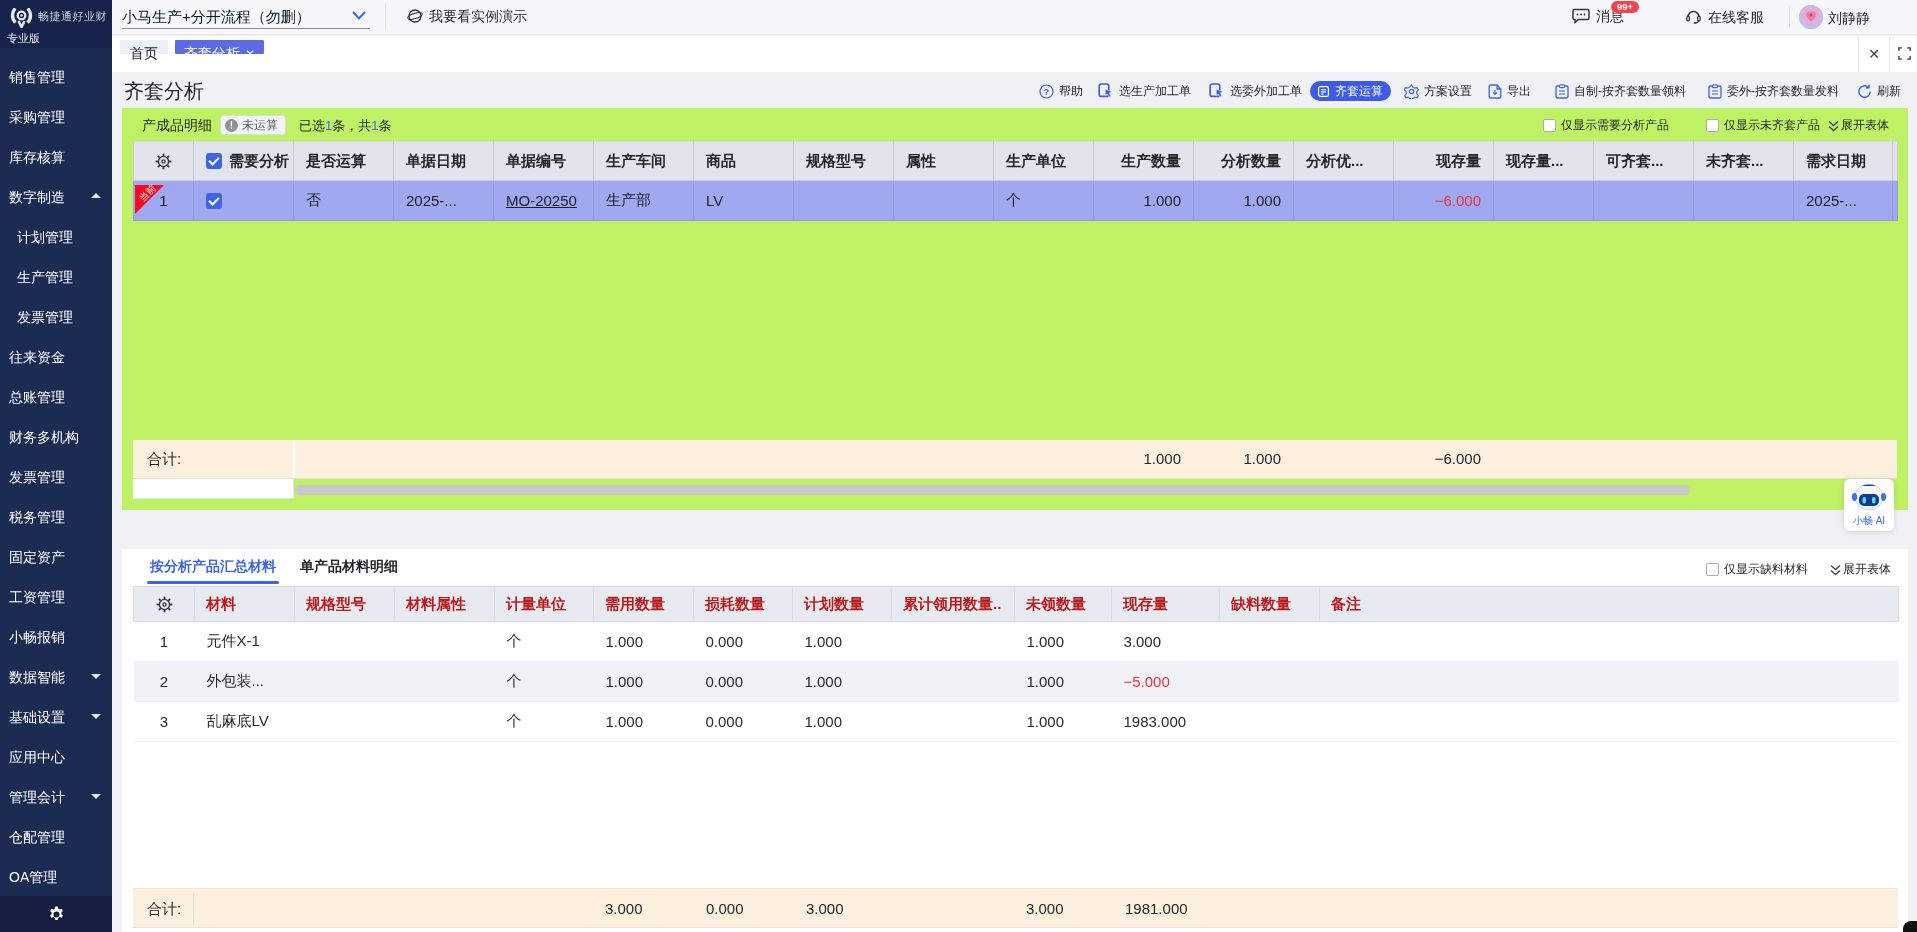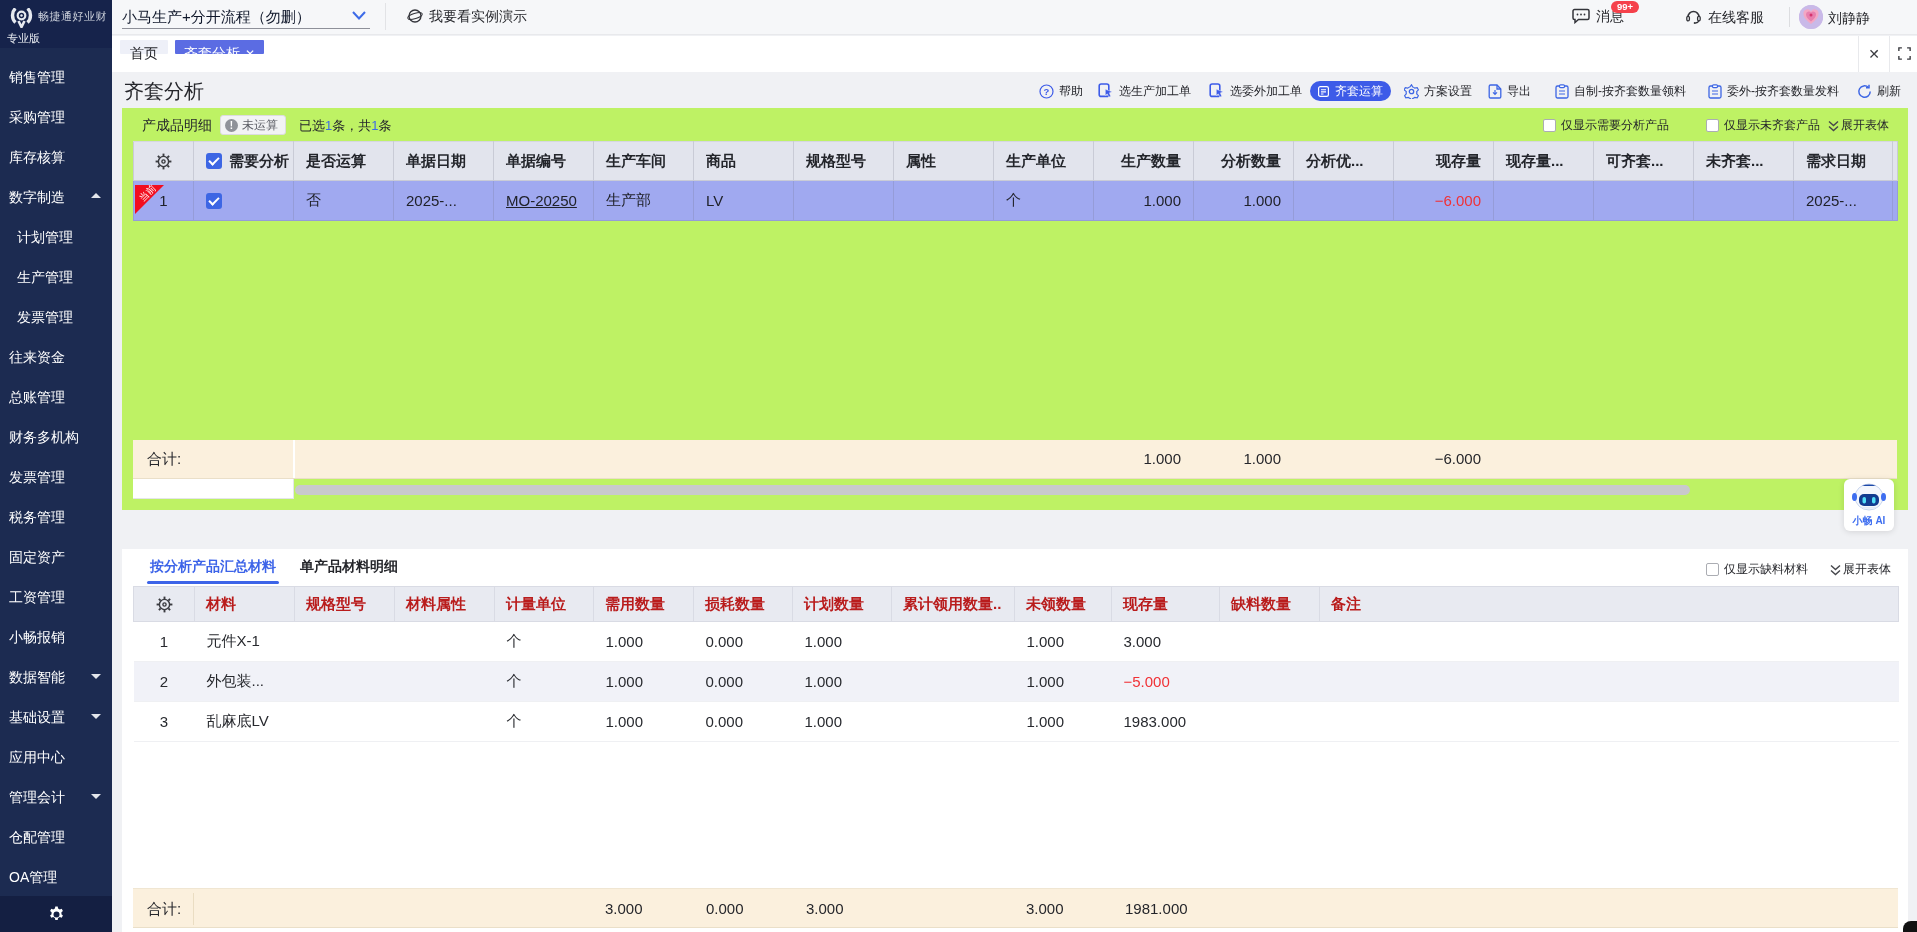--- a/index.html
+++ b/index.html
@@ -95,21 +95,21 @@
 #tbl2 tr.alt td { background:#F1F2F8; }
 #tbl2 td.red { color:#F03136; }
 #tbl2 .ctr { text-align:center; padding:0; }
 
 #p2total { position:absolute; left:11px; top:339px; width:1765px; height:40px; background:#FBF0DD; border-top:1px solid #F0E6D2; border-bottom:1px solid #EADFC8; font-size:15px; color:#25262B; }
 #p2total .lbl { position:absolute; left:14px; top:11px; }
 #p2total .v { position:absolute; top:11px; }
 
 
 #robot { position:absolute; left:1844px; top:479px; width:50px; height:52px; background:#fff; border-radius:6px; box-shadow:0 1px 6px rgba(0,0,0,0.12); z-index:9; text-align:center; }
-#robot .rtxt { position:absolute; left:0; right:0; bottom:3px; font-size:10px; font-weight:bold; color:#3E6EF0; }
+#robot .rtxt { position:absolute; left:0; right:0; bottom:3px; font-size:10px; font-weight:normal; color:#3E6EF0; }
 
 
 #cursor { position:absolute; right:0; bottom:0; width:14px; height:11px; background:#111; border-radius:8px 0 0 0; z-index:20; }
 
 
 #rgutter { position:absolute; left:1908px; top:72px; width:9px; height:860px; background:#F0F1F4; }
 </style>
 </head>
 <body>
 

